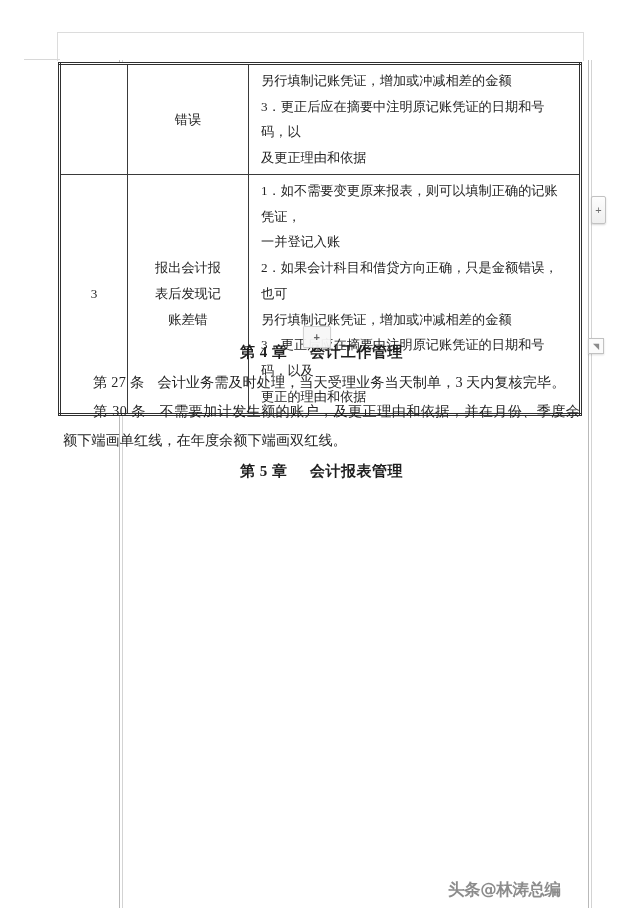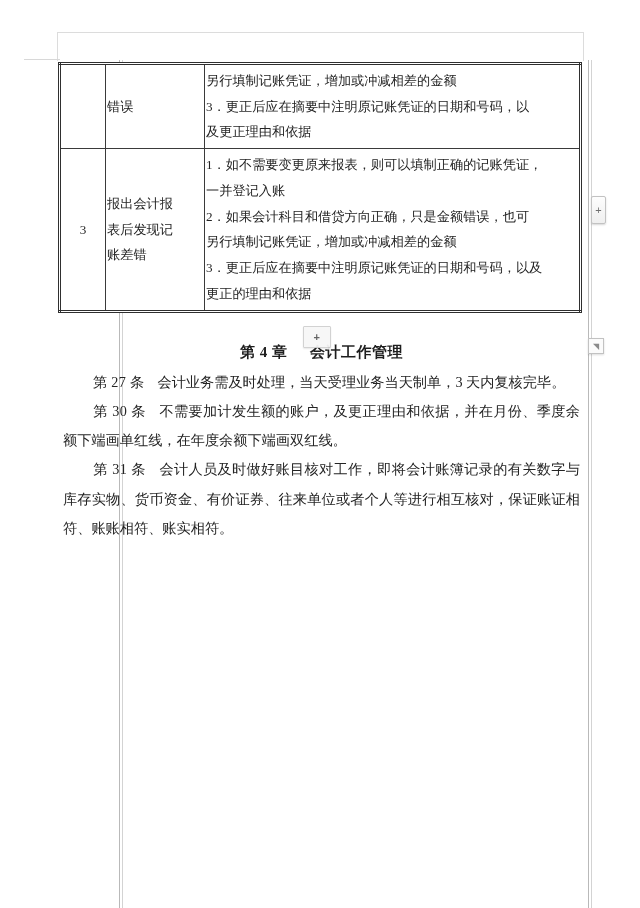--- a/index.html
+++ b/index.html
@@ -69,27 +69,27 @@
   .doc-table {
     border-collapse: collapse;
     width: 100%;
     table-layout: fixed;
     border: 3px double #2f2f2f;
     background: #fff;
   }
   .doc-table td {
     border: 1px solid #3a3a3a;
     vertical-align: middle;
-    padding: 3px 1px;
+    padding: 3px 12px;
     font-size: 13.2px;
     line-height: 1.95;
     color: #242424;
   }
   .col-no    { width: 42px;  text-align: center; }
-  .col-label { width: 96px;  text-align: left; }
+  .col-label { width: 96px;  text-align: center; }
   .col-body  { width: auto;  text-align: left; }
   .cell-stack > div { display: block; }
 
   
   .row-insert-btn {
     position: absolute;
     width: 13px;
     height: 26px;
     background: linear-gradient(180deg,#fdfdfd,#efefef);
     border: 1px solid #c2c2c2;
@@ -243,23 +243,26 @@
     <p class="para">
       <span class="indent"></span><span class="art-no">第 27 条</span><span class="art-gap"></span><span>会计业务需及时处理，当天受理业务当天制单，3 天内复核完毕。</span>
     </p>
 
 
 
     <p class="para">
       <span class="indent"></span><span class="art-no">第 30 条</span><span class="art-gap"></span><span>不需要加计发生额的账户，及更正理由和依据，并在月份、季度余额下端画单红线，在年度余额下端画双红线。</span>
     </p>
 
-    <p class="para">
-      <span class="indent"></span><span class="art-no">第 31 条</span><span class="art-gap"></span><span>会计人员及时做好账目核对工作，即将会计账簿记录的有关数字与库存实物、货币资金、有价证券、往来单位或者个人等进行相互核对，保证账证相符、账账相符、账实相符。</span>
-    </p>
-
+
+    <div class="chapter-heading">
+      <span>第 5 章</span>
+      <span class="gap"></span>
+      <span>会计报表管理</span>
+    </div>
 
 
 
   </div>
 
+  <div class="watermark">头条@林涛总编</div>
 
 </div>
 
 </body></html>

